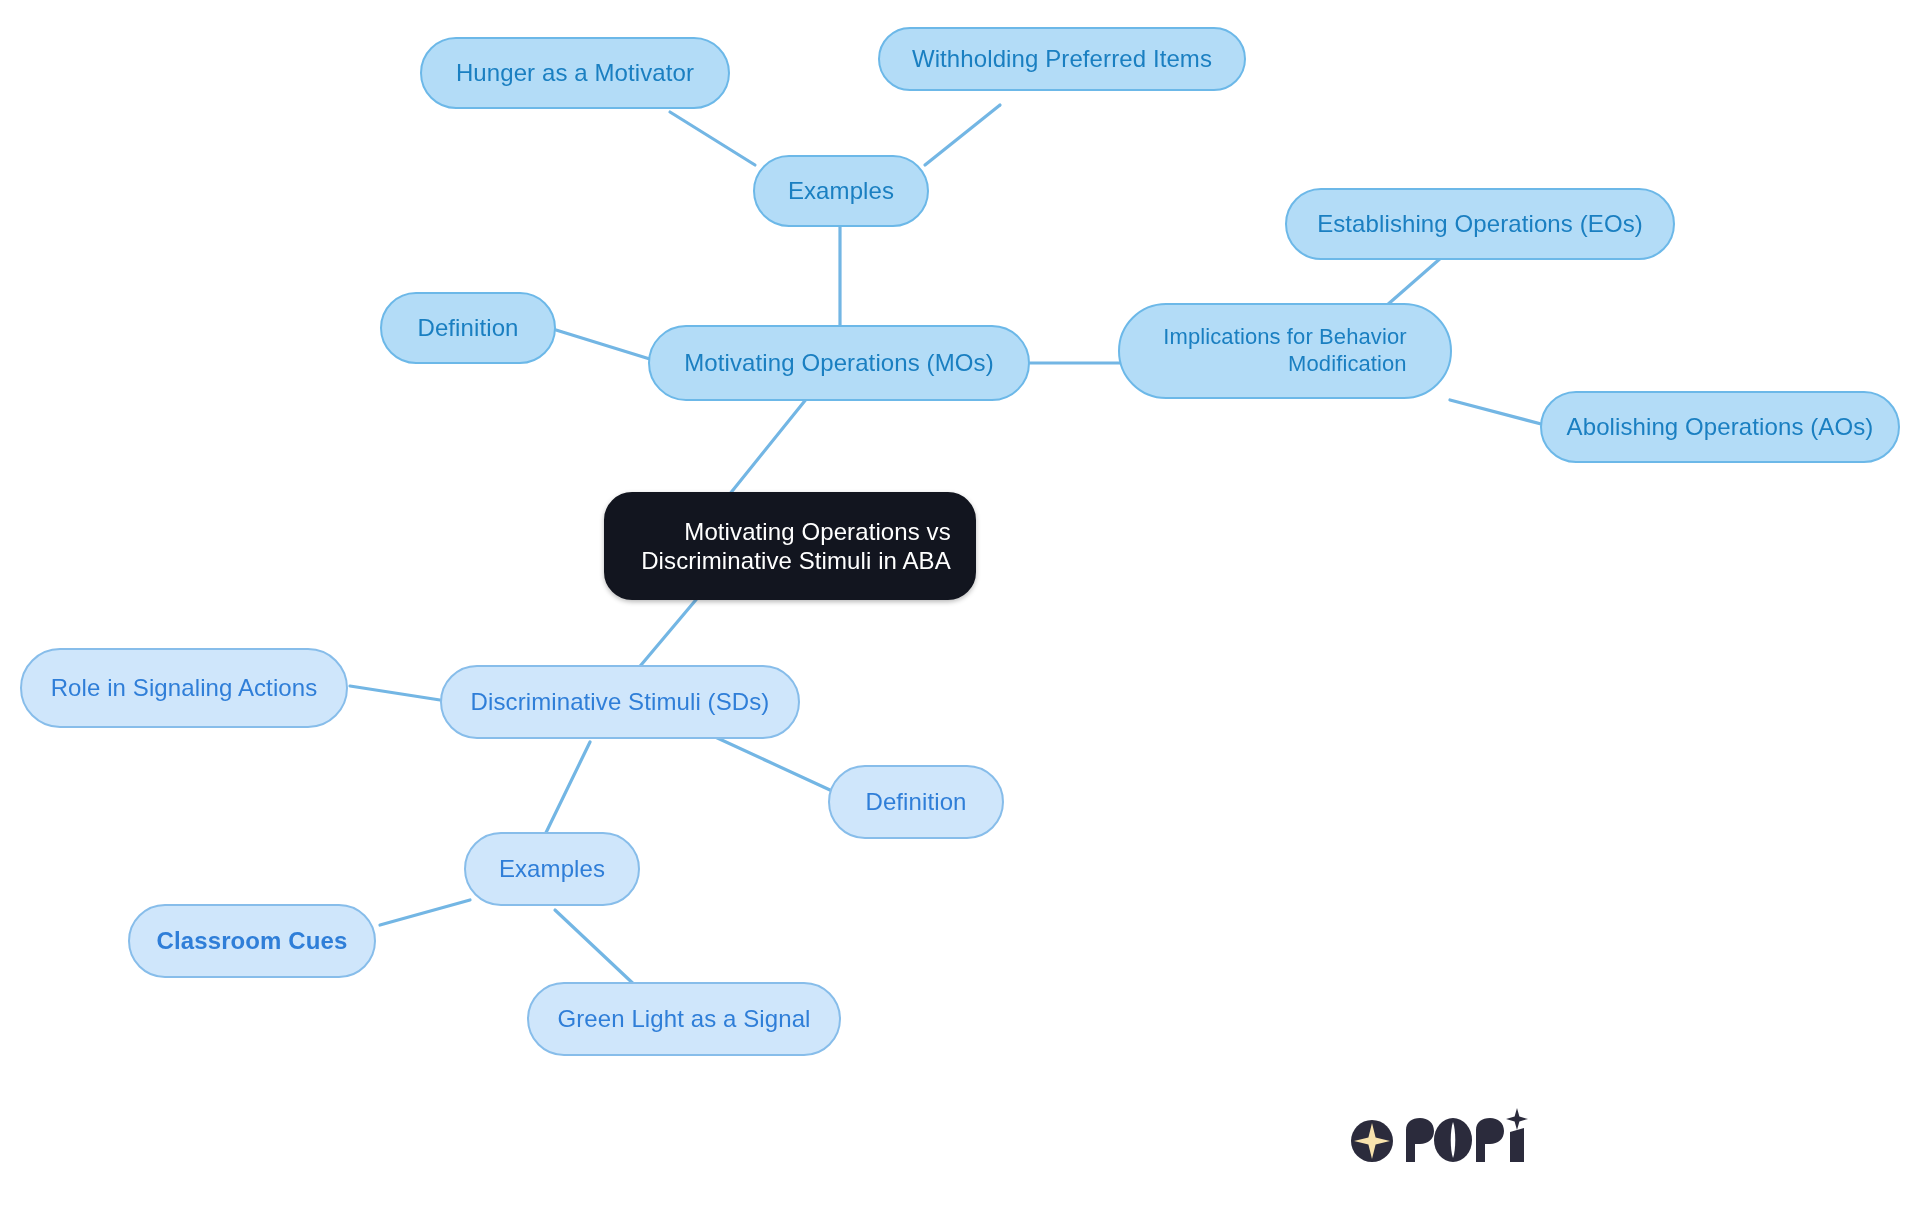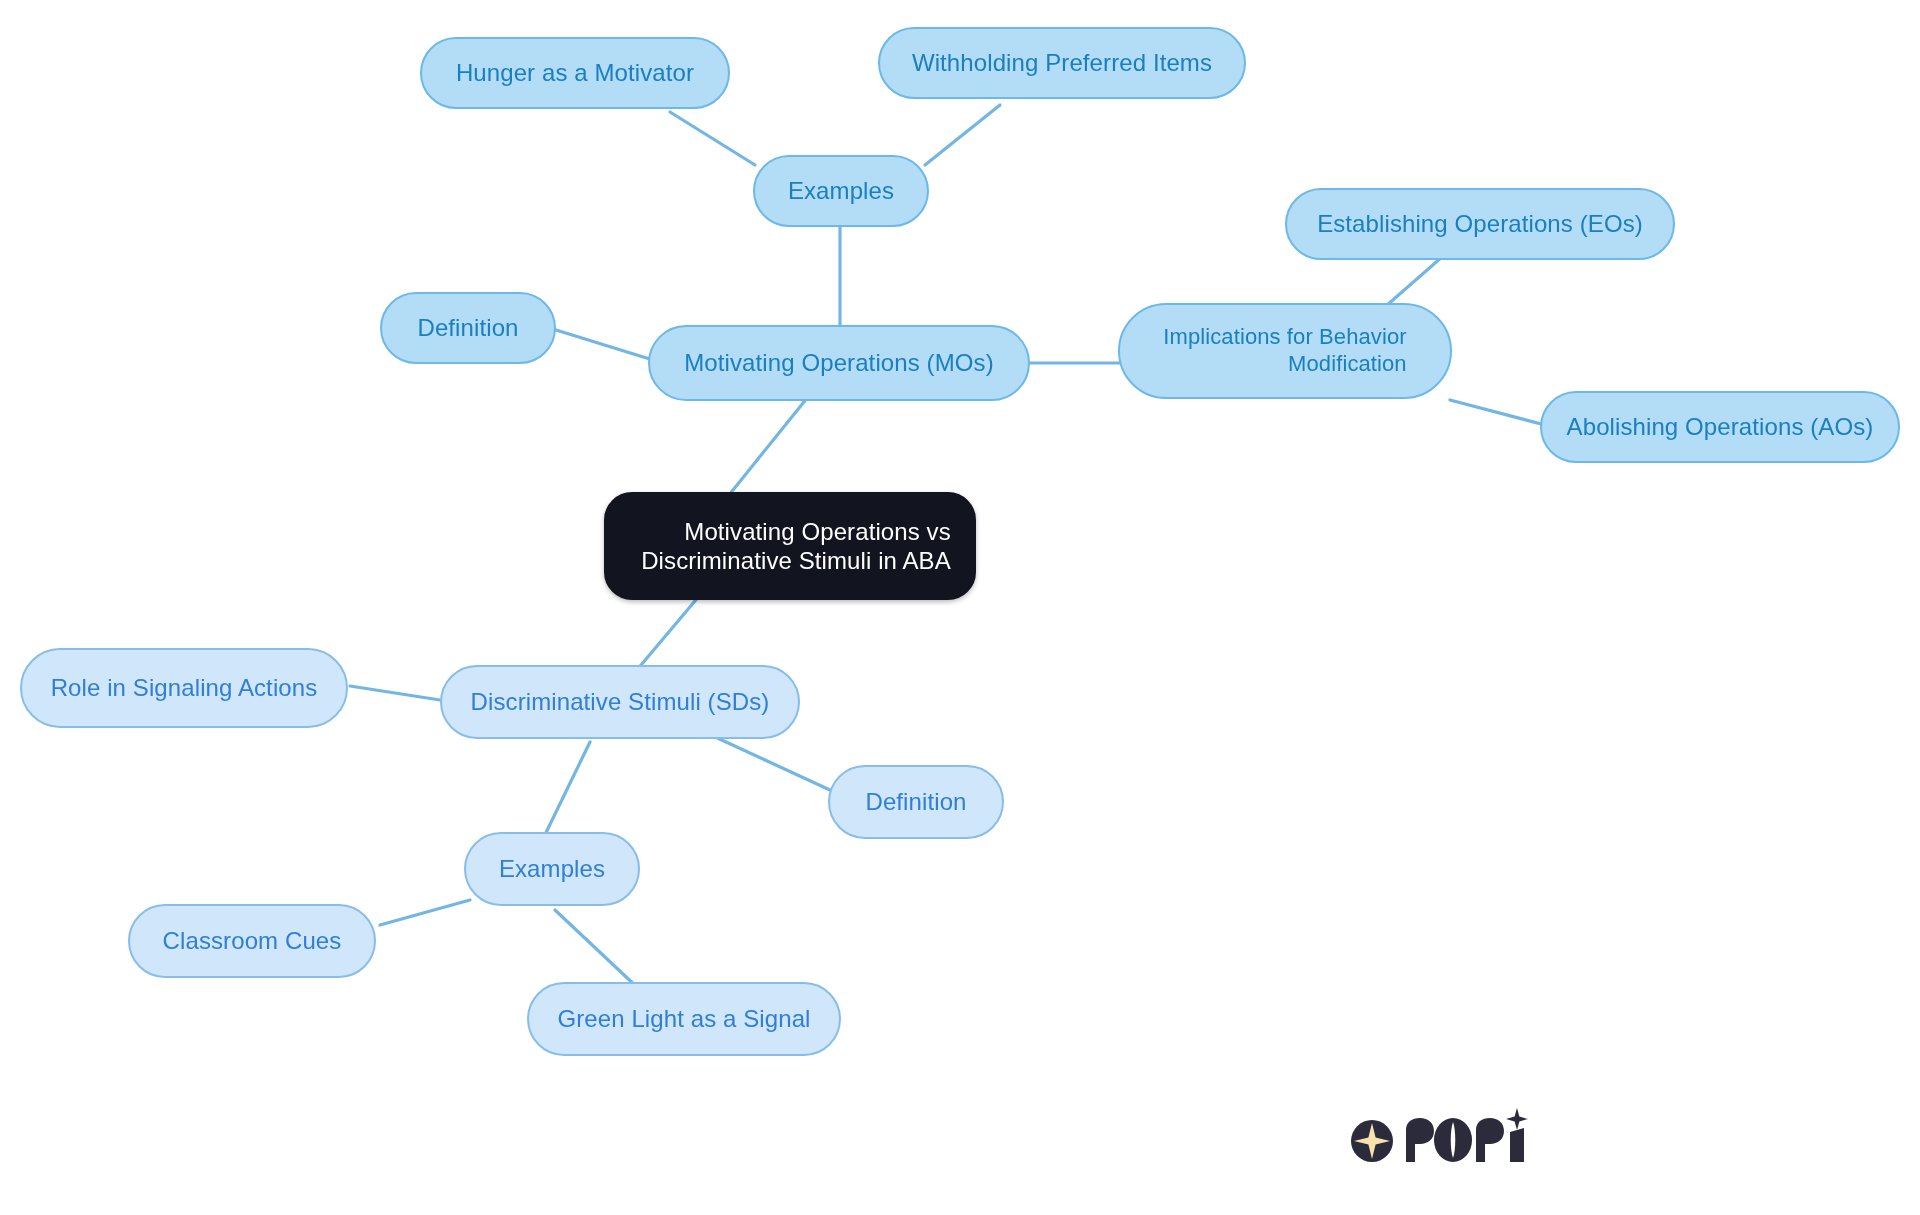--- a/index.html
+++ b/index.html
@@ -108,38 +108,38 @@
 Discriminative Stimuli in ABA</div>
 
   <div class="node leaf-a" style="left:648px; top:325px; width:382px; height:76px; font-size:24px;">Motivating Operations (MOs)</div>
 
   <div class="node leaf-a" style="left:380px; top:292px; width:176px; height:72px; font-size:24px;">Definition</div>
 
   <div class="node leaf-a" style="left:753px; top:155px; width:176px; height:72px; font-size:24px;">Examples</div>
 
   <div class="node leaf-a" style="left:420px; top:37px; width:310px; height:72px; font-size:24px;">Hunger as a Motivator</div>
 
-  <div class="node leaf-a" style="left:878px; top:27px; width:368px; height:72px; font-size:24px;">Withholding Preferred Items</div>
+  <div class="node leaf-a" style="left:878px; top:27px; width:368px; height:64px; font-size:24px;">Withholding Preferred Items</div>
 
   <div class="node leaf-a" style="left:1118px; top:303px; width:334px; height:96px; font-size:22px;">Implications for Behavior
 Modification</div>
 
   <div class="node leaf-a" style="left:1285px; top:176px; width:390px; height:72px; font-size:24px;margin-top:12px;">Establishing Operations (EOs)</div>
 
   <div class="node leaf-a" style="left:1540px; top:391px; width:360px; height:72px; font-size:24px;">Abolishing Operations (AOs)</div>
 
   <div class="node leaf-b" style="left:440px; top:665px; width:360px; height:74px; font-size:24px;">Discriminative Stimuli (SDs)</div>
 
   <div class="node leaf-b" style="left:20px; top:648px; width:328px; height:80px; font-size:24px;">Role in Signaling Actions</div>
 
   <div class="node leaf-b" style="left:828px; top:765px; width:176px; height:74px; font-size:24px;">Definition</div>
 
   <div class="node leaf-b" style="left:464px; top:832px; width:176px; height:74px; font-size:24px;">Examples</div>
 
-  <div class="node leaf-b" style="left:128px; top:904px; width:248px; height:74px; font-size:24px;">Classroom Cues</div>
+  <div class="node leaf-b" style="left:128px; top:904px; width:248px; height:74px; font-size:24px;font-weight:bold;">Classroom Cues</div>
 
   <div class="node leaf-b" style="left:527px; top:982px; width:314px; height:74px; font-size:24px;">Green Light as a Signal</div>
 
   <svg id="logo" viewBox="0 0 180 62" xmlns="http://www.w3.org/2000/svg">
 
     <circle cx="24" cy="33" r="21" fill="#2b2b3c"></circle>
     <path d="M24 15 L27.6 29.4 L42 33 L27.6 36.6 L24 51 L20.4 36.6 L6 33 L20.4 29.4 Z" fill="#f7e2ad"></path>
 
     <path d="M58 22 C58 14 64 10 72 10 C80 10 86 15 86 23 C86 31 80 36 72 36 L67 36 L67 54 L58 54 Z" fill="#2b2b3c"></path>
 

